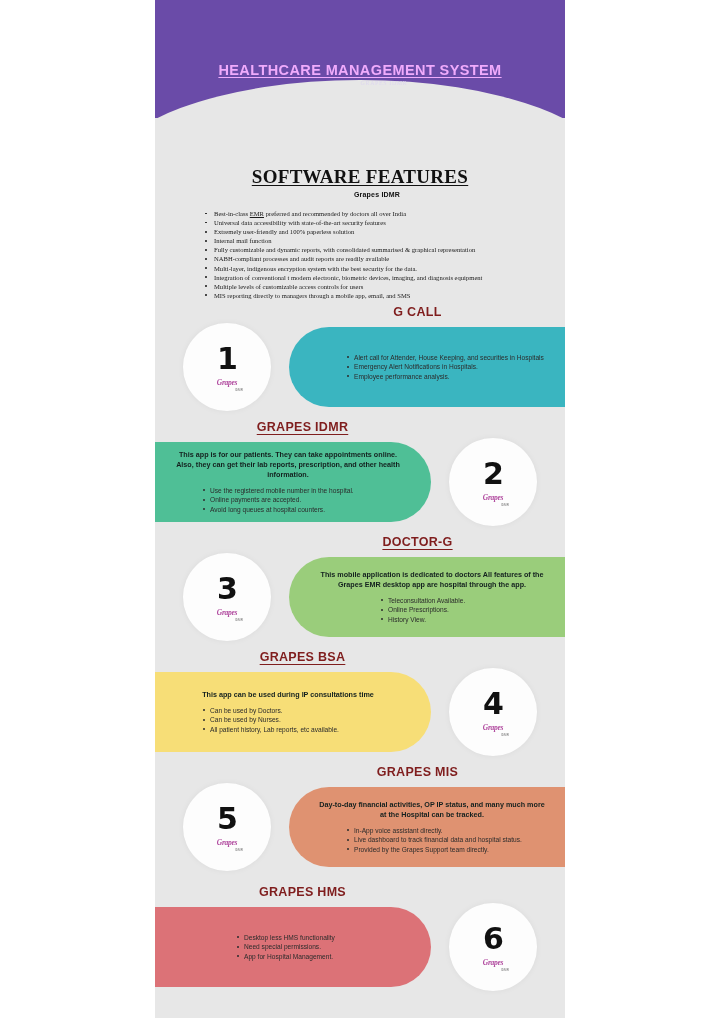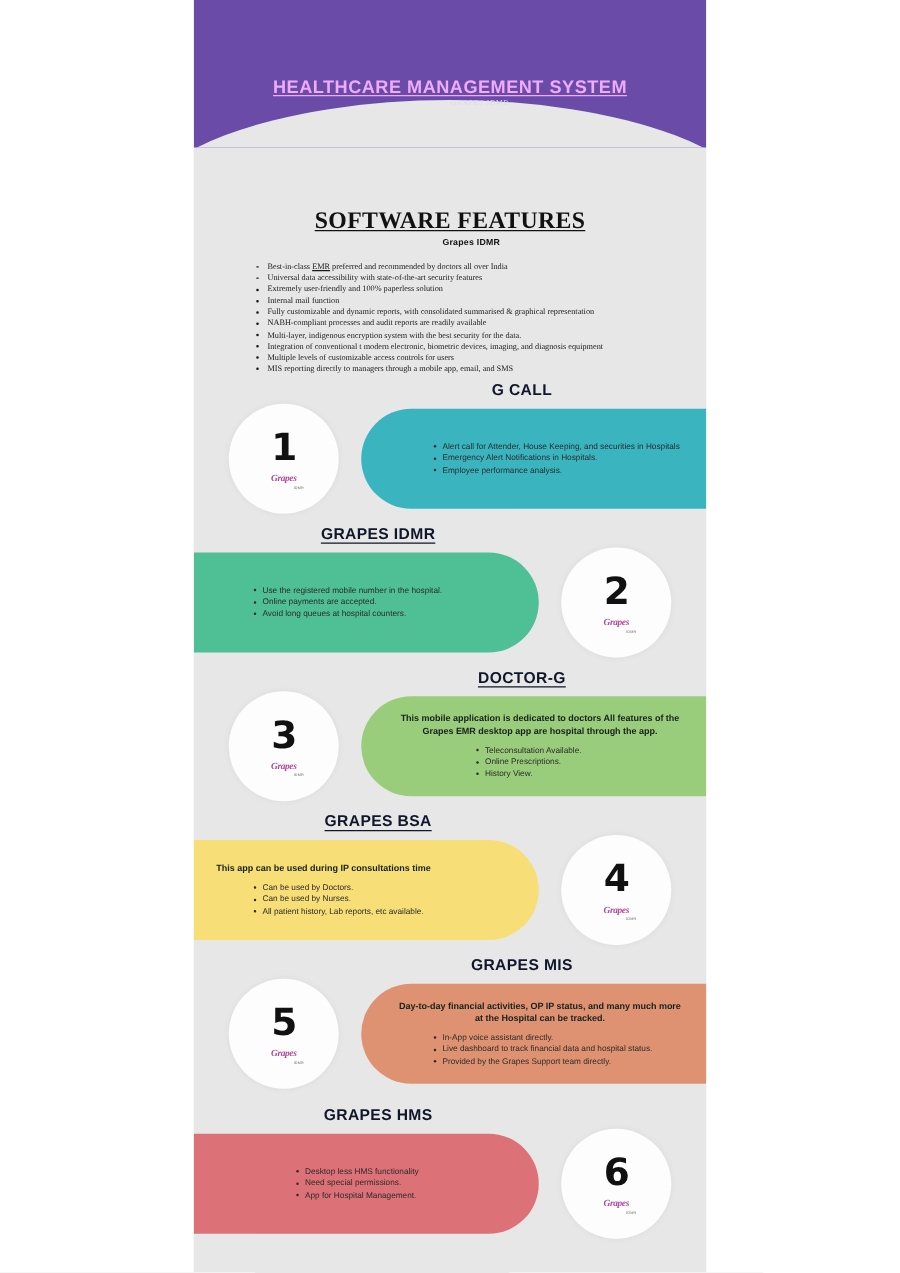--- a/index.html
+++ b/index.html
@@ -58,39 +58,39 @@
   .features-list li:before {
     content:""; position:absolute; left:2px; top:3.6px;
     width:1.8px; height:1.8px; background:#1a1a1a; border-radius:50%;
   }
   .features-list li u { text-decoration:underline; }
 
   
   .section { position:absolute; left:0; width:410px; }
   .sec-title {
     position:absolute; top:0; width:100%;
-    font-size:12.5px; font-weight:bold; color:#0f172a; letter-spacing:.3px;
+    font-size:12.5px; font-weight:bold; color:#7f1d1d; letter-spacing:.3px;
   }
   .sec-title.underline { text-decoration:underline; text-underline-offset:2.5px; }
   .sec-title.pos-right { text-align:center; padding-left:115px; }
   .sec-title.pos-left  { text-align:center; padding-right:115px; }
 
   .panel {
     position:absolute; top:22px; height:80px;
     background:#3ab5c0; display:flex; flex-direction:column;
     justify-content:center;
   }
   .panel.right { left:134px; width:276px; border-radius:40px 0 0 40px; padding:0 18px 0 28px; }
   .panel.left  { left:0;     width:276px; border-radius:0 40px 40px 0; padding:0 28px 0 18px; }
 
   .panel-lead {
     font-size:7.2px; font-weight:bold; line-height:10px; color:#14211f;
     text-align:center; margin-bottom:6px;
   }
-  .panel-lead.al-left { text-align:left; }
+  .panel-lead.al-left { text-align:center; }
   .panel-list { margin:0; }
   .panel-list li {
     list-style:none; position:relative; padding-left:9px;
     font-size:6.6px; line-height:9.4px; color:#2b2b2b;
   }
   .panel-list li:before {
     content:""; position:absolute; left:1.5px; top:3.5px;
     width:2px; height:2px; background:#2b2b2b; border-radius:50%;
   }
   .panel-list.indent { margin-left:62px; }
@@ -166,20 +166,21 @@
             <div class="circle-num">1</div>
             <div class="logo">
               <span class="logo-word">Grapes</span>
               <span class="logo-sub">IDMR</span>
             </div>
           </div>
         </div>
         <div class="section" style="top: 420px;">
           <div class="sec-title underline pos-left">GRAPES IDMR</div>
           <div class="panel left" style="background: rgb(79, 191, 150);">
+            <div class="panel-lead">This app is for our patients. They can take appointments online. Also, they can get their lab reports, prescription, and other health information.</div>
             <ul class="panel-list indent-sm">
               <li>Use the registered mobile number in the hospital.</li>
               <li>Online payments are accepted.</li>
               <li>Avoid long queues at hospital counters.</li>
             </ul>
           </div>
           <div class="circle at-right">
             <div class="circle-num">2</div>
             <div class="logo">
               <span class="logo-word">Grapes</span>

